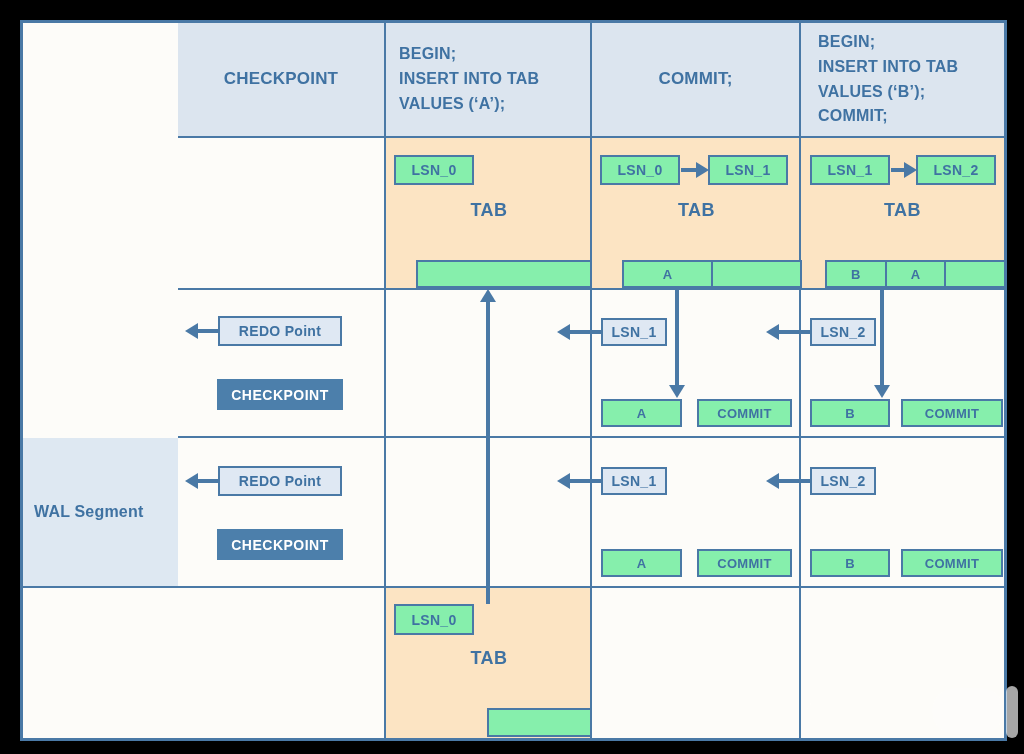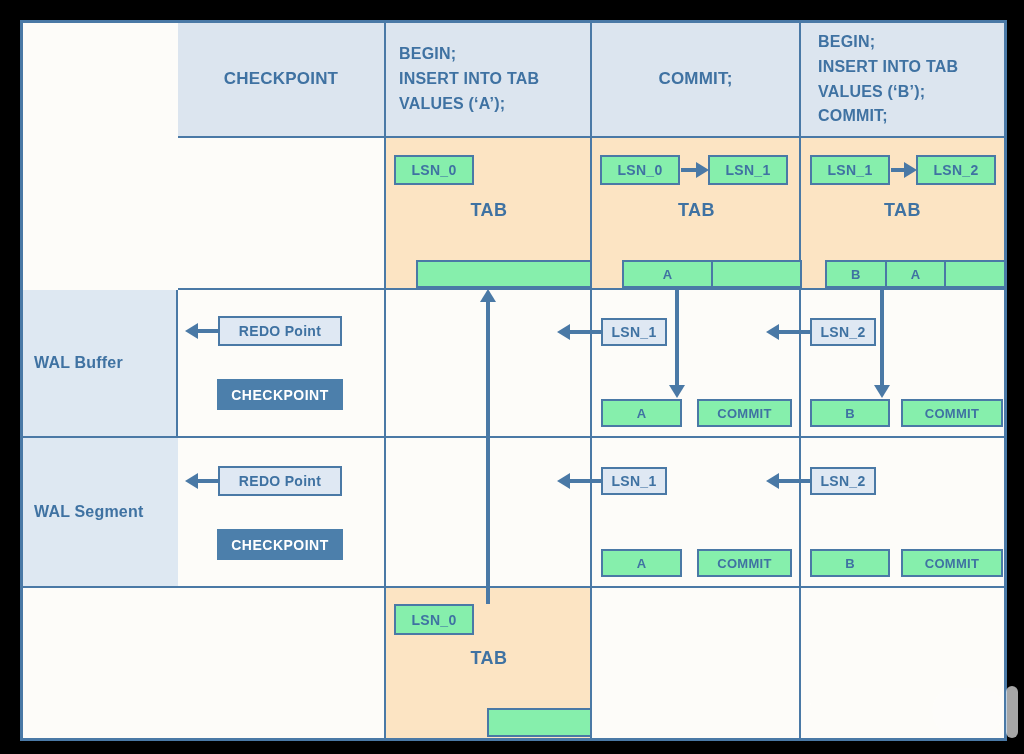--- a/index.html
+++ b/index.html
@@ -74,23 +74,20 @@
 INSERT INTO TAB
 VALUES (‘B’);
 COMMIT;</span>
     </div>
 
   <div class="cell" style="left:178px;top:138px;width:208px;height:152px"></div>
   <div class="cell orange" style="left:386px;top:138px;width:206px;height:152px"></div>
   <div class="cell orange" style="left:592px;top:138px;width:209px;height:152px"></div>
   <div class="cell orange last-col" style="left:801px;top:138px;width:203px;height:152px"></div>
 
-  <div class="cell lbl padL" style="left:23px;top:290px;width:155px;height:148px">
-      <span class="celltext">WAL Buffer</span>
-    </div>
   <div class="cell" style="left:178px;top:290px;width:208px;height:148px"></div>
   <div class="cell" style="left:386px;top:290px;width:206px;height:148px"></div>
   <div class="cell" style="left:592px;top:290px;width:209px;height:148px"></div>
   <div class="cell last-col" style="left:801px;top:290px;width:203px;height:148px"></div>
 
   <div class="cell lbl padL" style="left:23px;top:438px;width:171px;height:150px">
       <span class="celltext">WAL Segment</span>
     </div>
   <div class="cell" style="left:178px;top:438px;width:208px;height:150px"></div>
   <div class="cell" style="left:386px;top:438px;width:206px;height:150px"></div>

